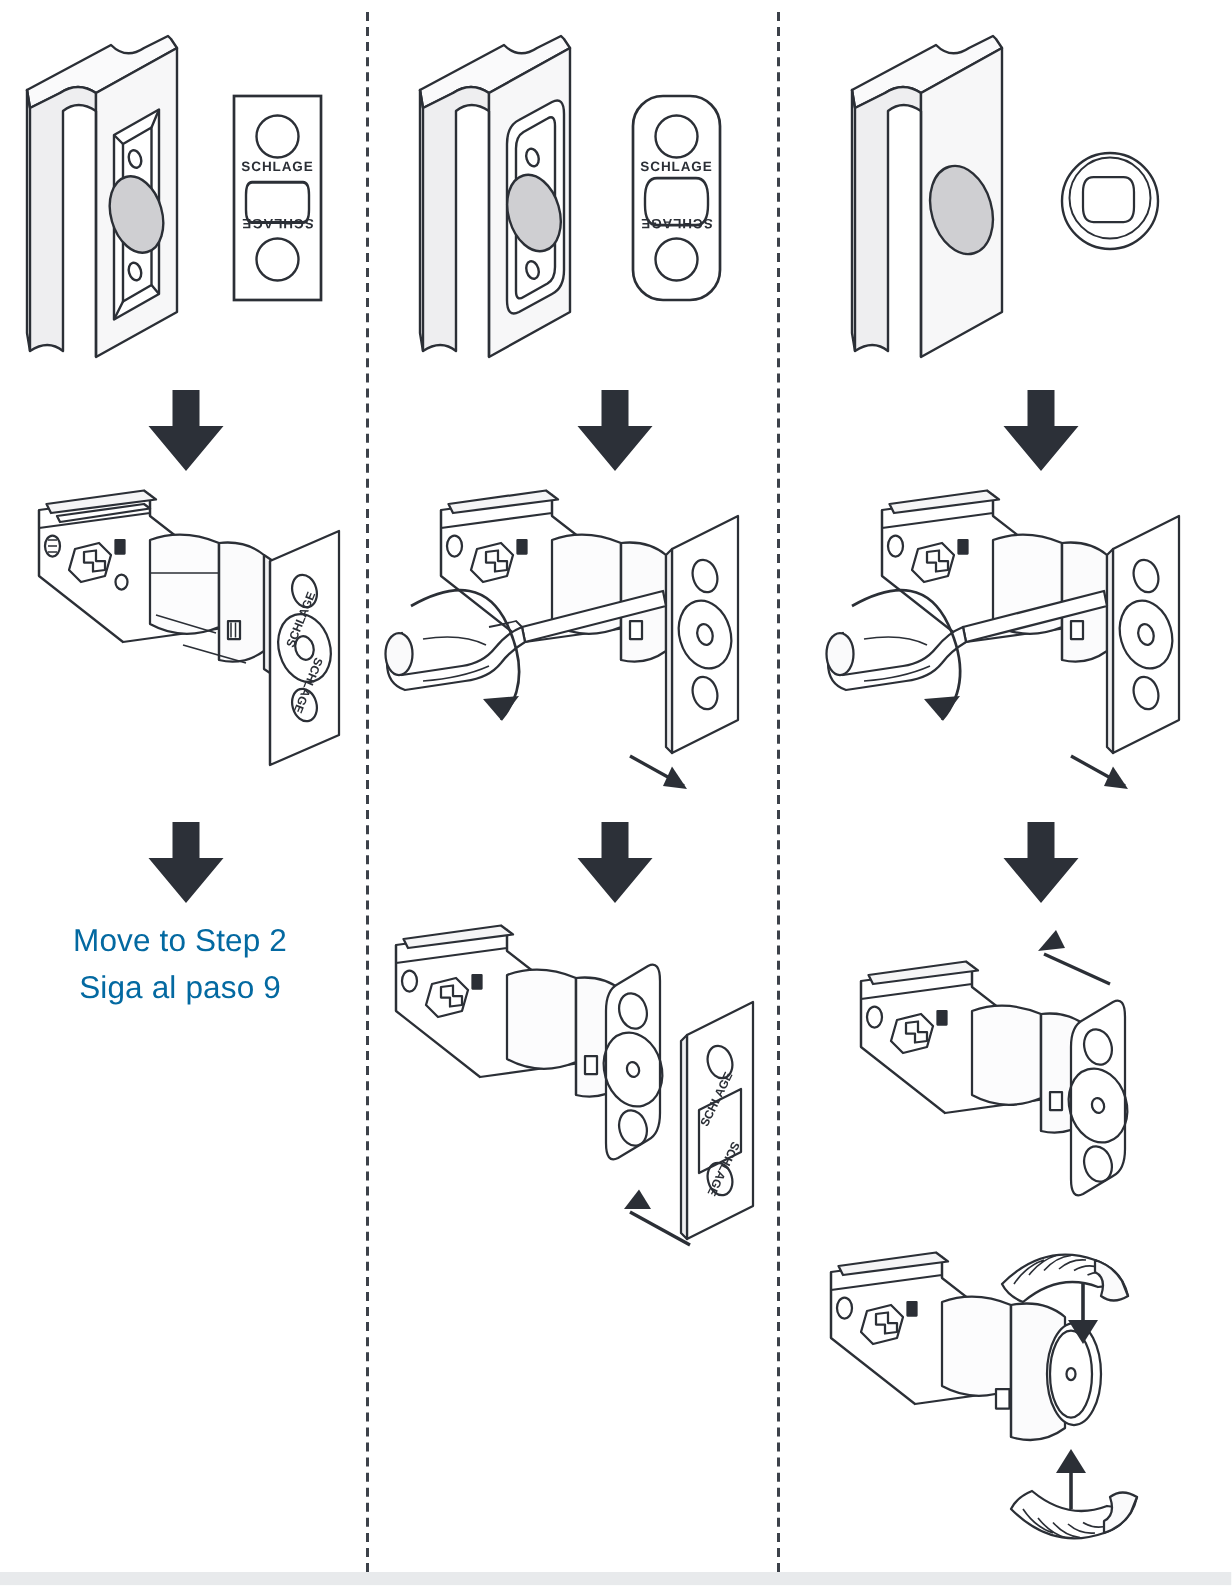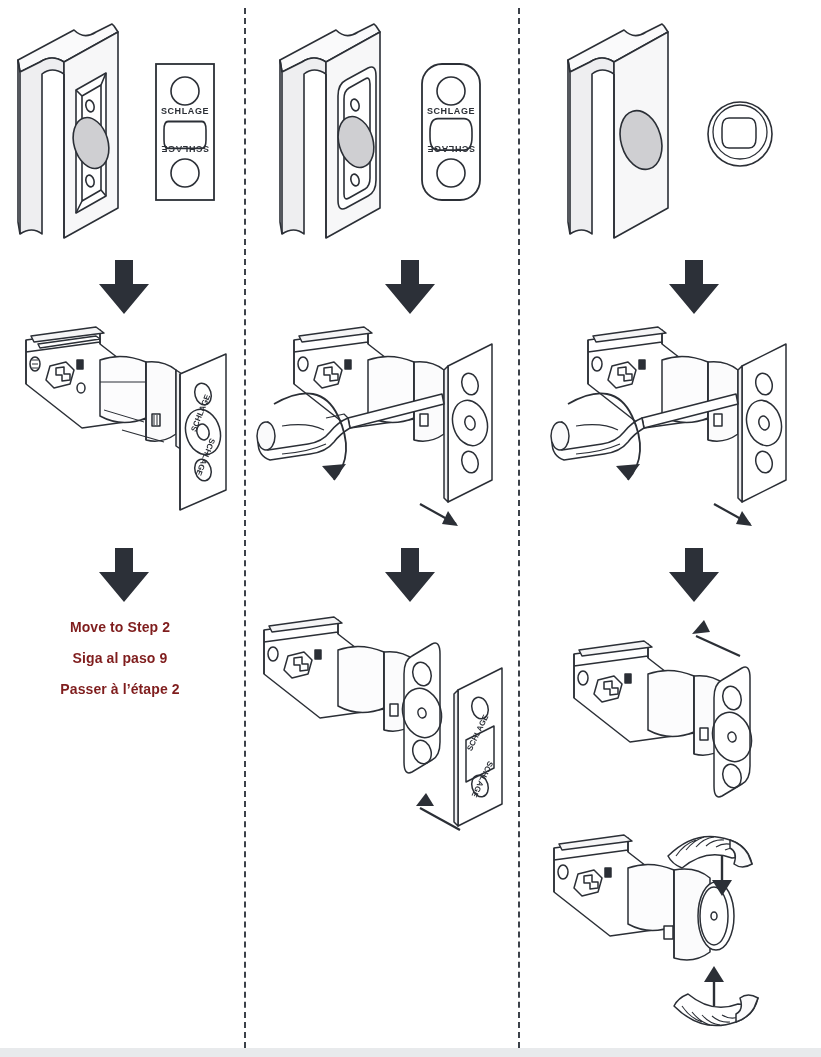--- a/index.html
+++ b/index.html
@@ -41,24 +41,24 @@
     position: absolute;
   }
   .art { display: block; }
 
   .step-text {
     position: absolute;
     left: 0;
     top: 612px;
     width: 240px;
     text-align: center;
-    color: #7f1d1d;
+    color: #0369a1;
     font-family: "Liberation Sans", sans-serif;
-    font-weight: bold;
-    font-size: 14px;
+    font-weight: normal;
+    font-size: 21px;
     line-height: 31px;
     letter-spacing: 0.1px;
   }
   .step-text div { white-space: nowrap; }
 </style>
 </head>
 <body>
 
 <div id="page">
 
@@ -146,21 +146,20 @@
 
   <div class="panel" style="left:96px; top:546px;">
     <svg class="art" width="56" height="58" viewBox="0 0 56 58">
       <path d="M19 2 L37 2 L37 26 L53 26 L28 56 L3 26 L19 26 Z" fill="#2c3038"></path>
     </svg>
   </div>
 
   <div class="step-text">
     <div>Move to Step 2</div>
     <div>Siga al paso 9</div>
-    <div>Passer à l’étape 2</div>
   </div>
 
   <div class="panel" style="left:268px; top:18px;">
     <svg class="art" width="230" height="235" viewBox="0 0 230 235">
       <g fill="none" stroke="#2b2f36" stroke-width="1.6" stroke-linejoin="round">
         <path d="M12 42 L68 12 Q78 22 90 14 L106 6 L108 8 L112 14 L58 44 Q46 36 34 44 L14 54 Z" fill="#fafafb"></path>
         <path d="M12 42 L14 54 L14 216 Q26 208 36 216 L36 56 Q46 48 58 56 L58 44 Q46 36 34 44 L14 54 Z" fill="#eeeef0"></path>
         <path d="M12 42 L12 204 L14 216"></path>
         <path d="M58 44 L112 14 L112 190 L58 220 Z" fill="#f7f7f8"></path>
         <path d="M58 220 L58 56"></path>

